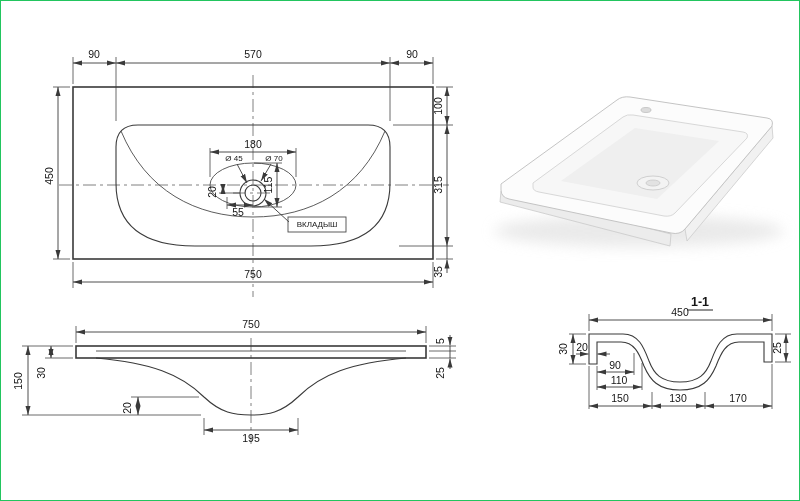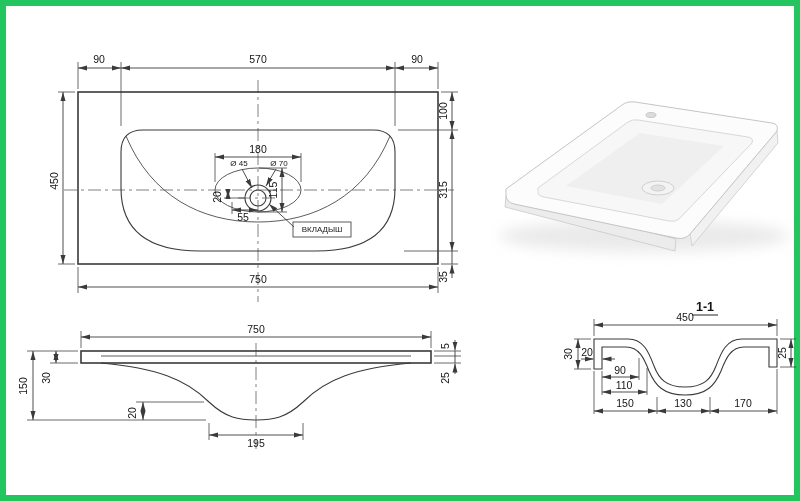--- a/index.html
+++ b/index.html
@@ -1,18 +1,18 @@
 <!DOCTYPE html>
 <html><head>
 <meta charset="utf-8">
 <style>
   html,body{margin:0;padding:0;background:#fff;}
   #sheet{
     width:800px;height:501px;box-sizing:border-box;
-    border:6px solid #22c55e;background:#fff;position:relative;
+    border:1px solid #22c55e;background:#fff;position:relative;
     font-family:"Liberation Sans",sans-serif;
   }
   svg{display:block;}
   .ol  {fill:none;stroke:#3a3a3a;stroke-width:1.6;}
   .ol2 {fill:none;stroke:#3a3a3a;stroke-width:1.1;}
   .thin{fill:none;stroke:#4a4a4a;stroke-width:0.9;}
   .dim {fill:none;stroke:#3a3a3a;stroke-width:0.9;}
   .ext {fill:none;stroke:#3a3a3a;stroke-width:0.75;}
   .cl  {fill:none;stroke:#555;stroke-width:0.75;stroke-dasharray:13 4 3 4;}
   text.dt{font-size:10.5px;fill:#151515;text-anchor:middle;}

